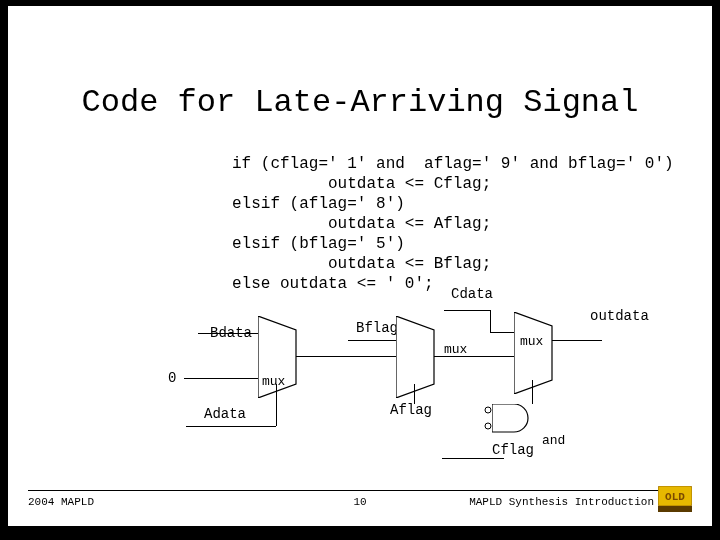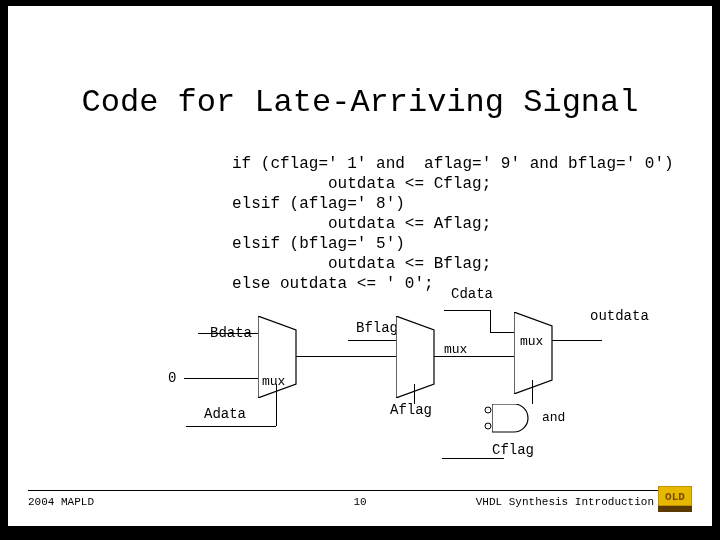--- a/index.html
+++ b/index.html
@@ -56,21 +56,21 @@
     border-top: 1px solid #000;
   }
   .vr {
     position: absolute;
     width: 0;
     border-left: 1px solid #000;
   }
   
   .mux-svg { position: absolute; }
   .and-svg { position: absolute; }
-  .and-lbl { font-size: 13px; }
+  .and-lbl { font-size: 13px; margin-top: 23px; }
   .footer {
     position: absolute;
     left: 20px;
     right: 20px;
     bottom: 12px;
     height: 24px;
   }
   .footrule {
     position: absolute;
     left: 0; right: 0; top: 0;
@@ -181,21 +181,21 @@
 
     <div class="hr" style="left:394px; top:54px; width:50px;"></div>
     <span class="lbl" style="left:432px; top:22px;">outdata</span>
 
   </div>
 
   <div class="footer">
     <div class="footrule"></div>
     <div class="foot-left">2004 MAPLD</div>
     <div class="foot-center">10</div>
-    <div class="foot-right">VHDL Synthesis Introduction</div>
+    <div class="foot-right">MAPLD Synthesis Introduction</div>
     <svg class="logo" viewBox="0 0 34 26">
       <rect x="0" y="0" width="34" height="20" rx="2" fill="#e6b800" stroke="#a07000"></rect>
       <text x="17" y="14" font-size="11" font-weight="bold" text-anchor="middle" fill="#7a4a00">OLD</text>
       <rect x="0" y="20" width="34" height="6" fill="#5a3a00"></rect>
     </svg>
   </div>
 
 </div>
 
 </body></html>

